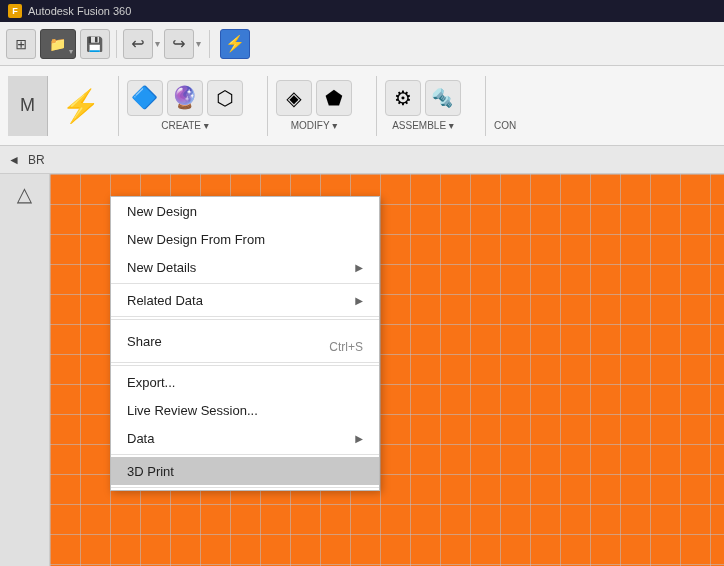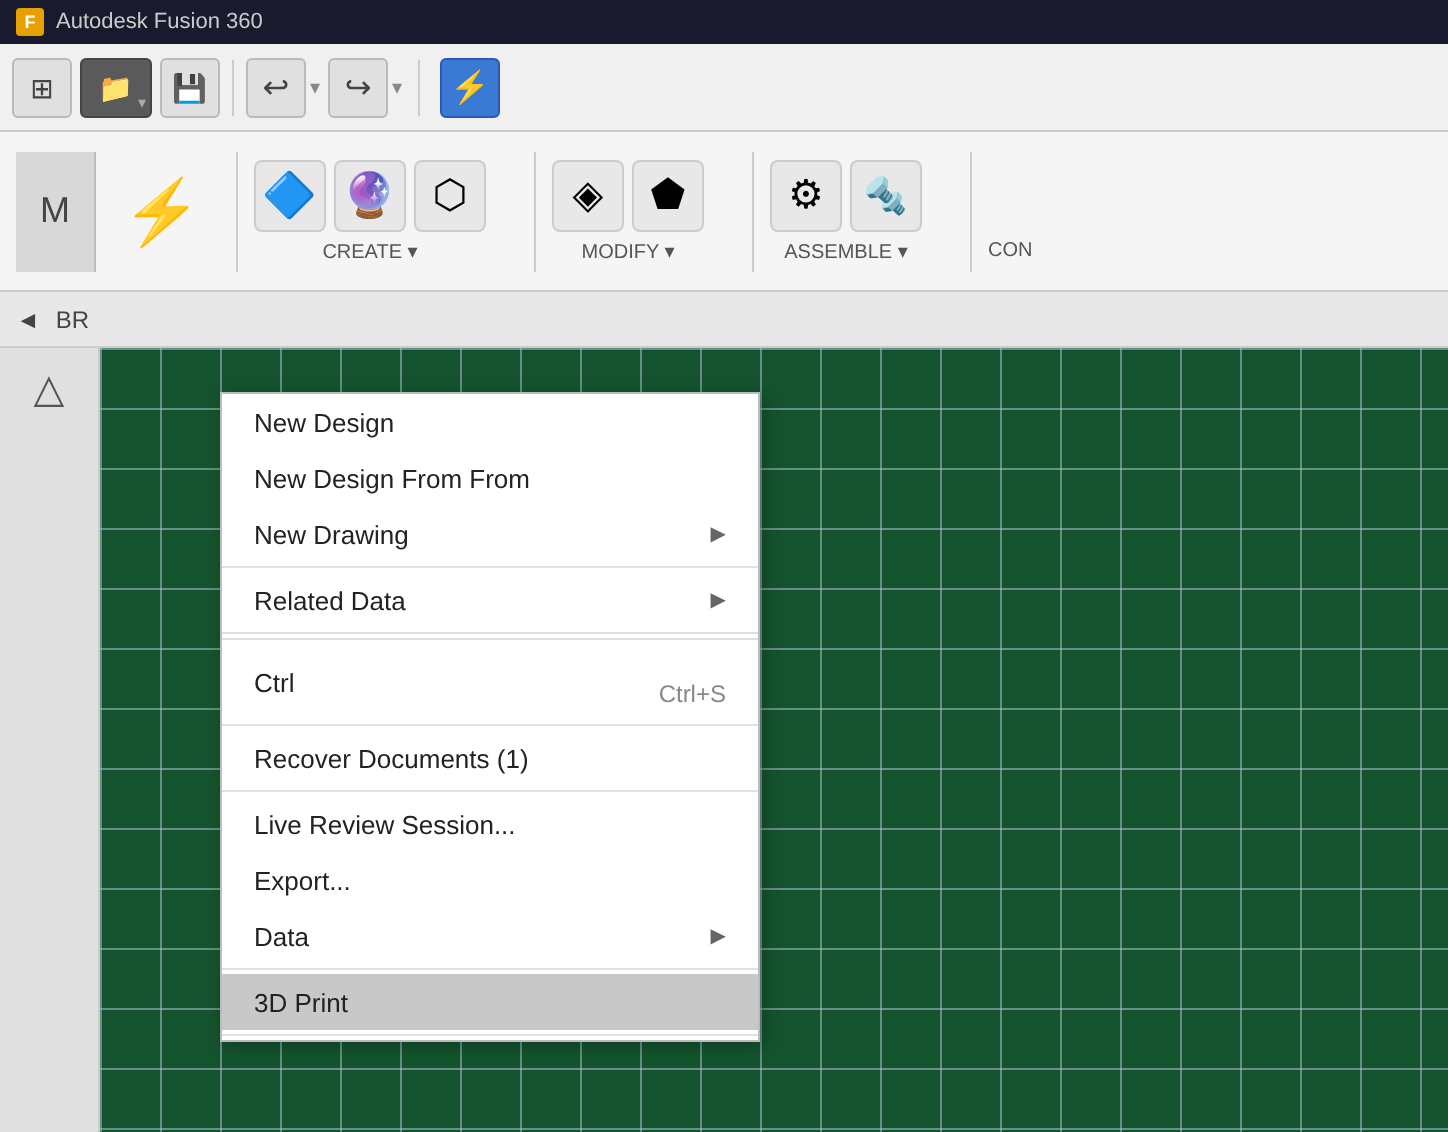--- a/index.html
+++ b/index.html
@@ -132,21 +132,21 @@
     
     .left-panel {
       width: 50px;
       background: #e0e0e0;
       border-right: 1px solid #ccc;
     }
 
     
     .canvas-area {
       flex: 1;
-      background: #14532d;
+      background: #f97316;
       position: relative;
       overflow: hidden;
     }
     .canvas-grid {
       width: 100%;
       height: 100%;
       background-image:
         linear-gradient(rgba(180,200,220,0.5) 1px, transparent 1px),
         linear-gradient(90deg, rgba(180,200,220,0.5) 1px, transparent 1px);
       background-size: 30px 30px;
@@ -324,46 +324,42 @@
       <div id="menu-container">
           <div class="menu-item">
             <span>New Design</span>
             <span></span>
           </div>
           <div class="menu-item">
             <span>New Design From From</span>
             <span></span>
           </div>
           <div class="menu-item">
-            <span>New Drawing</span>
+            <span>New Details</span>
             <span class="menu-item-arrow">▶</span>
           </div>
           <div class="menu-separator"></div>
           <div class="menu-item">
             <span>Related Data</span>
             <span class="menu-item-arrow">▶</span>
           </div>
           <div class="menu-separator"></div>
           <div class="menu-separator"></div>
           <div class="menu-item">
-            <span>Ctrl</span>
+            <span>Share</span>
             <span class="menu-item-shortcut">Ctrl+S</span>
           </div>
           <div class="menu-separator"></div>
-          <div class="menu-item">
-            <span>Recover Documents (1)</span>
-            <span></span>
-          </div>
-          <div class="menu-separator"></div>
+          <div class="menu-separator"></div>
+          <div class="menu-item">
+            <span>Export...</span>
+            <span></span>
+          </div>
           <div class="menu-item">
             <span>Live Review Session...</span>
-            <span></span>
-          </div>
-          <div class="menu-item">
-            <span>Export...</span>
             <span></span>
           </div>
           <div class="menu-item">
             <span>Data</span>
             <span class="menu-item-arrow">▶</span>
           </div>
           <div class="menu-separator"></div>
           <div class="menu-item highlighted">
             <span>3D Print</span>
             <span></span>

